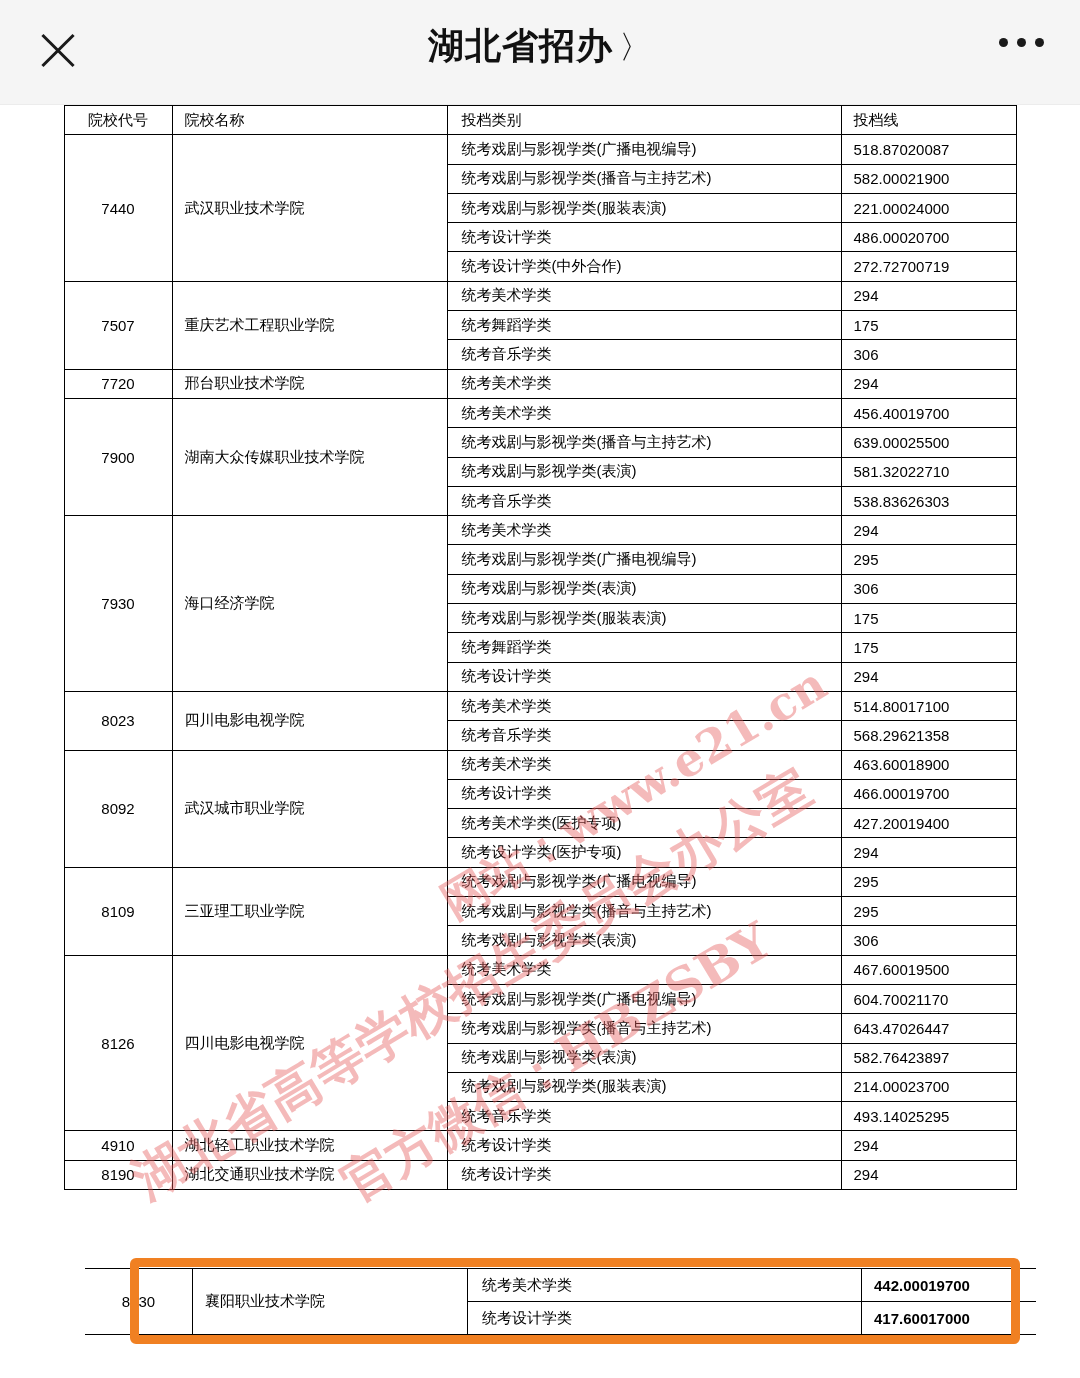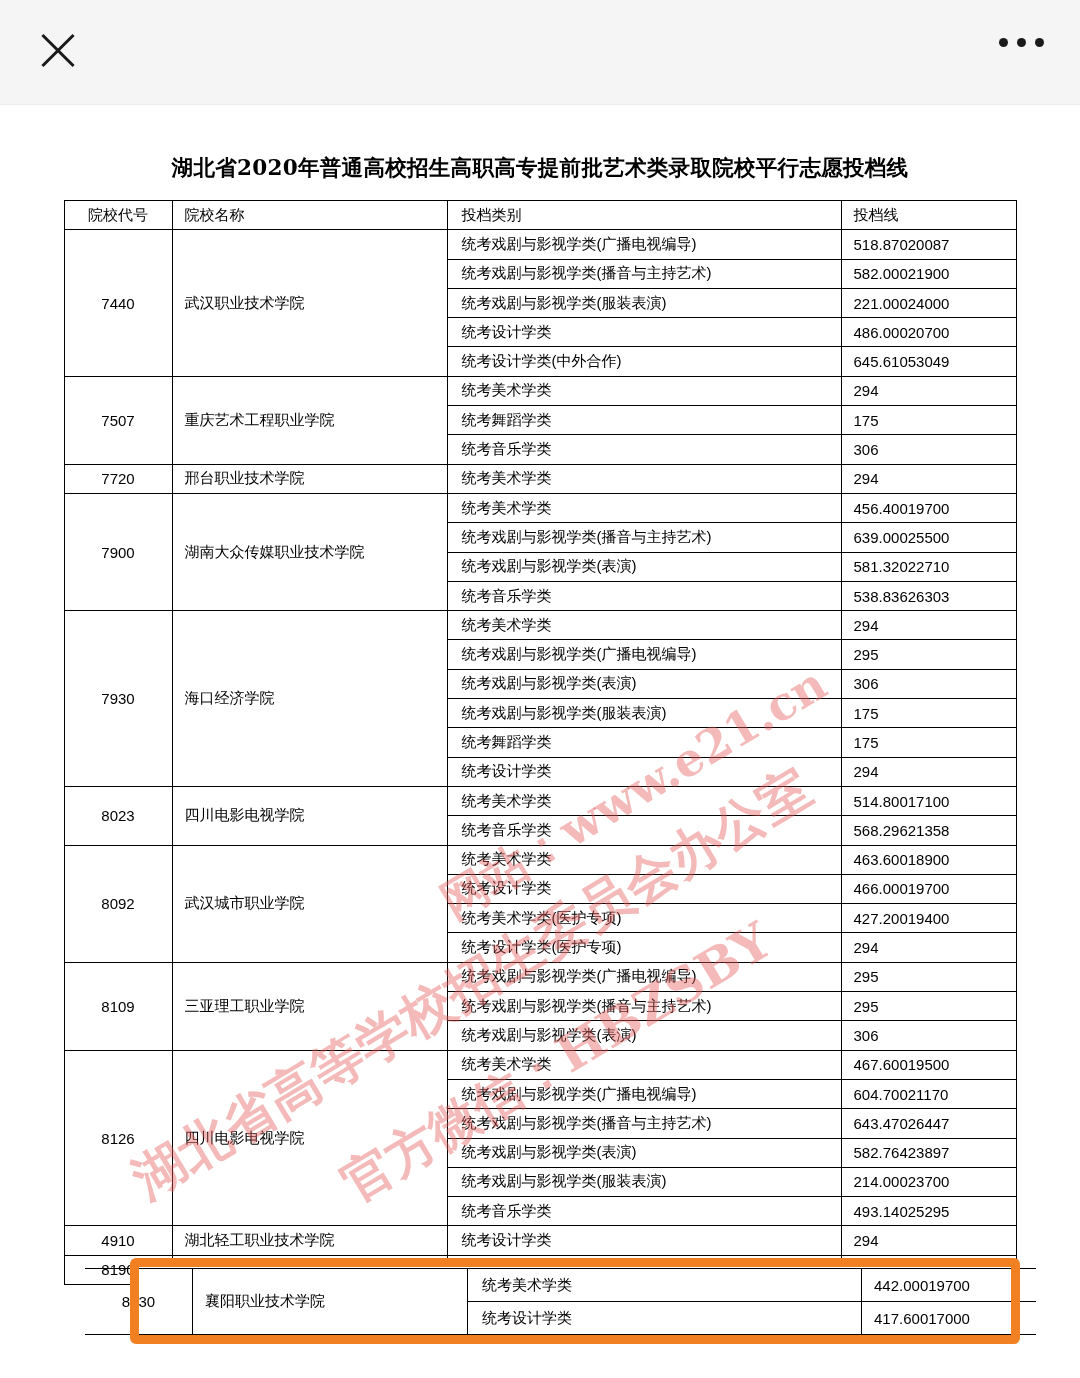--- a/index.html
+++ b/index.html
@@ -169,44 +169,46 @@
     table-layout: fixed;
   }
   .hl-table td {
     border: 1px solid #000;
     font-size: 15px;
     height: 32px;
     color: #000;
     padding: 0;
   }
   .hl-table td.nb-left { border-left: none; }
-  .hl-table td.nb-right { border-right: none; }
+  .hl-table td.nb-right { border-right: none; font-weight: bold; }
   .bottom-strip {
     position: absolute;
     left: 0;
     top: 1344px;
     width: 1080px;
     height: 34px;
     background: #ffffff;
   }
 </style>
 </head>
 <body>
 
 <div class="topbar">
   <div class="close-icon"></div>
+  <div class="topbar-title">
+    <span>湖北省招办</span><span class="chev">〉</span>
+  </div>
   <div class="more-icon">
     <i></i>
     <i></i>
     <i></i>
   </div>
 </div>
 
 <div class="doc">
-  <div class="doc-title">湖北省2020年普通高校招生高职高专提前批艺术类录取院校平行志愿投档线</div>
 
   <table class="grid">
     <thead>
       <tr>
         <td class="c-code">院校代号</td>
         <td class="c-name">院校名称</td>
         <td class="c-cat">投档类别</td>
         <td class="c-score">投档线</td>
       </tr>
     </thead>
@@ -224,21 +226,21 @@
         <tr>
           <td class="c-cat">统考戏剧与影视学类(服装表演)</td>
           <td class="c-score">221.00024000</td>
         </tr>
         <tr>
           <td class="c-cat">统考设计学类</td>
           <td class="c-score">486.00020700</td>
         </tr>
         <tr>
           <td class="c-cat">统考设计学类(中外合作)</td>
-          <td class="c-score">645.61053049</td>
+          <td class="c-score">272.72700719</td>
         </tr>
         <tr>
           <td class="c-code" rowspan="3">7507</td>
           <td class="c-name" rowspan="3">重庆艺术工程职业学院</td>
           <td class="c-cat">统考美术学类</td>
           <td class="c-score">294</td>
         </tr>
         <tr>
           <td class="c-cat">统考舞蹈学类</td>
           <td class="c-score">175</td>

